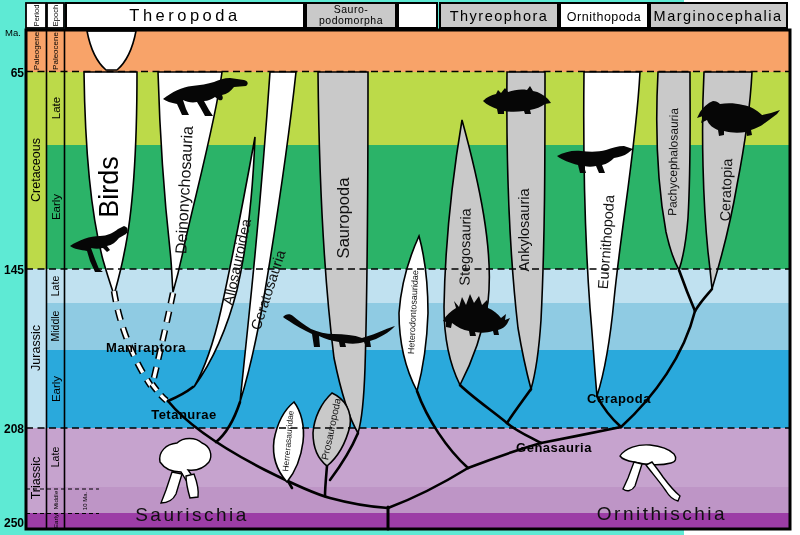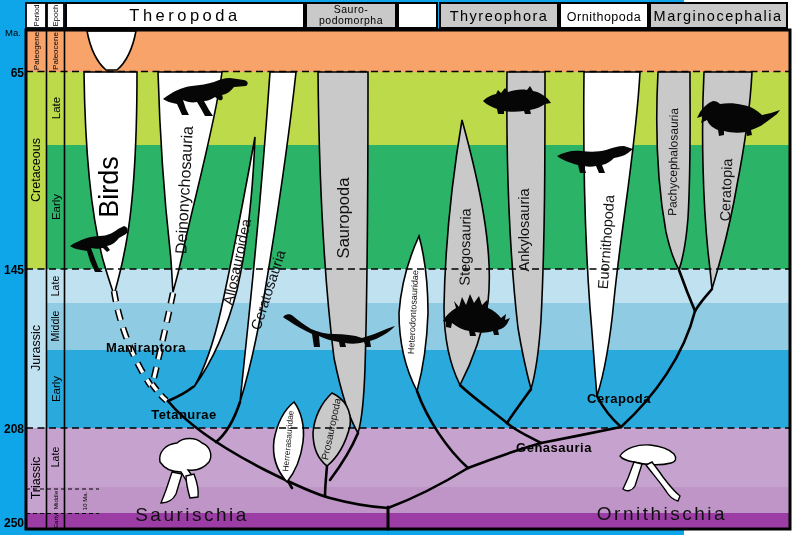--- a/index.html
+++ b/index.html
@@ -1,16 +1,16 @@
 <!DOCTYPE html>
 <html><head>
 <meta charset="utf-8">
 <style>
   html,body{margin:0;padding:0;background:#fff;}
-  .stage{width:684px;height:535px;position:relative;background:#0ea5e9;}
+  .stage{width:684px;height:535px;position:relative;background:#5eead4;}
   svg{display:block;}
   text{font-family:"Liberation Sans","DejaVu Sans",sans-serif;fill:#000;}
   .hdr-big{font-size:16.5px;letter-spacing:3.5px;}
   .hdr-med{font-size:14.5px;letter-spacing:1.5px;}
   .hdr-sm{font-size:12.5px;letter-spacing:.5px;}
   .hdr-2l{font-size:10.5px;letter-spacing:.5px;}
   .colhdr{font-size:7.5px;}
   .tick{font-size:12px;font-weight:bold;}
   .ma{font-size:9.5px;}
   .period-lg{font-size:12.5px;}

